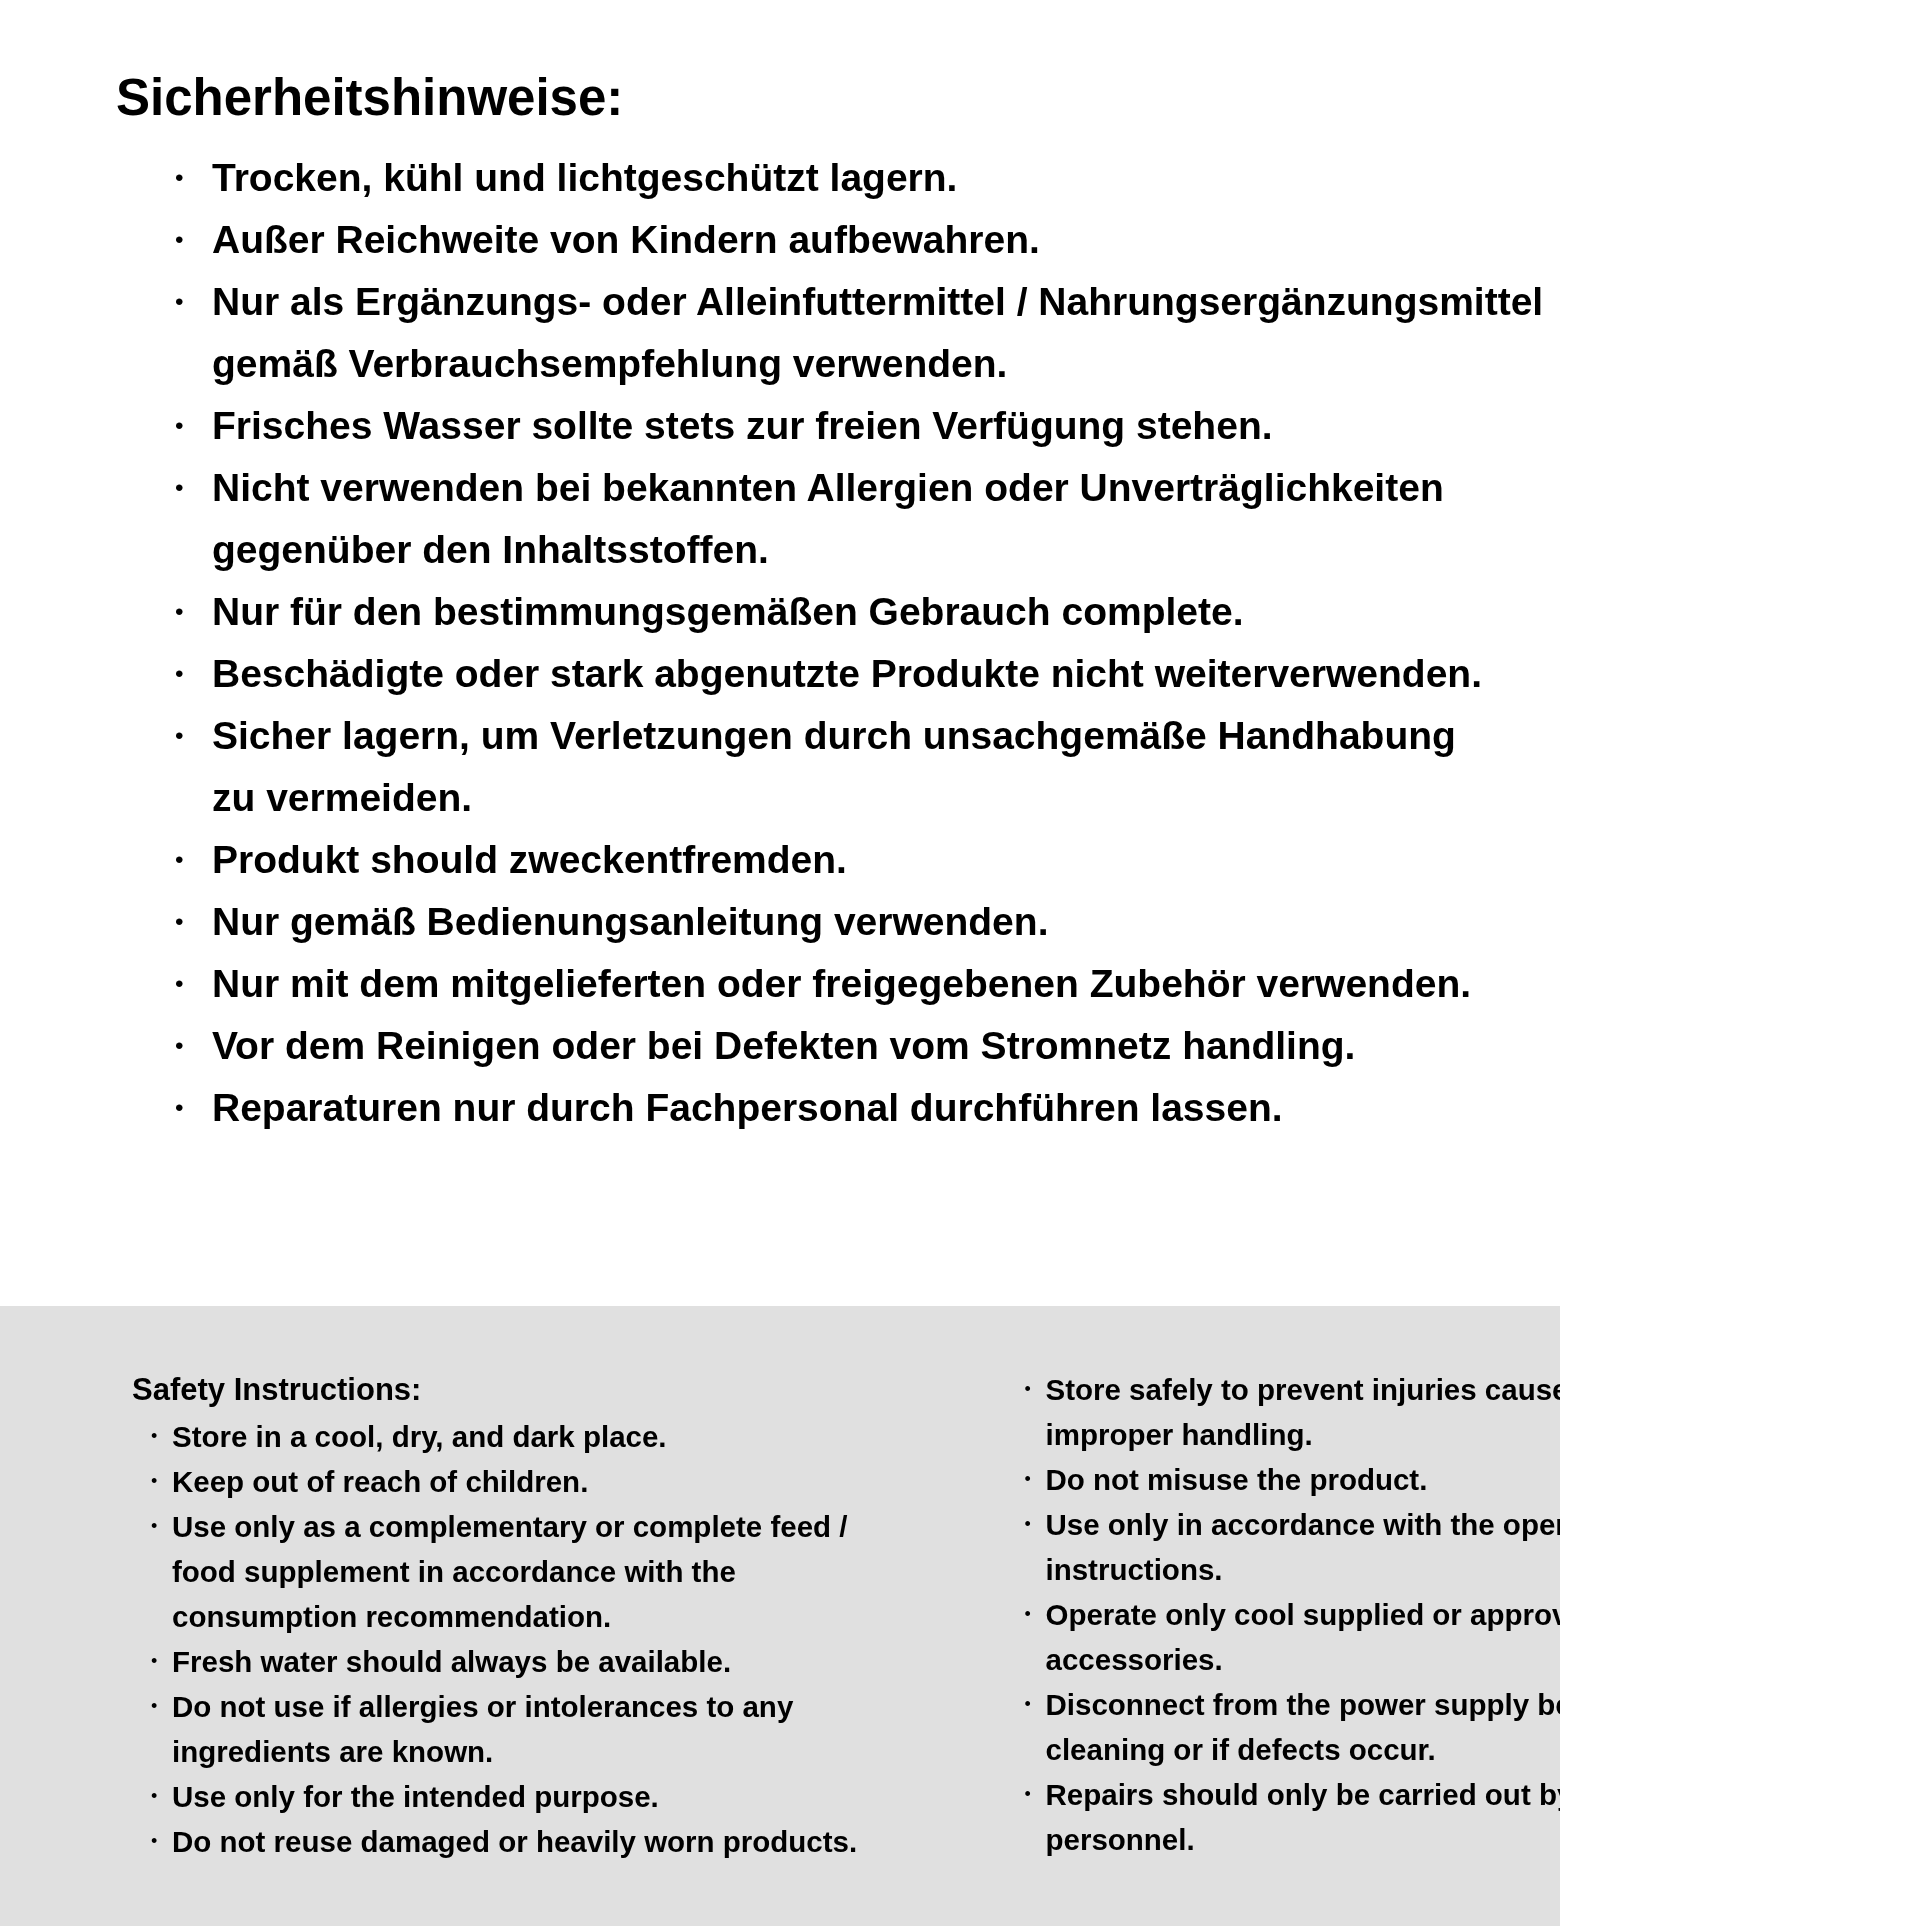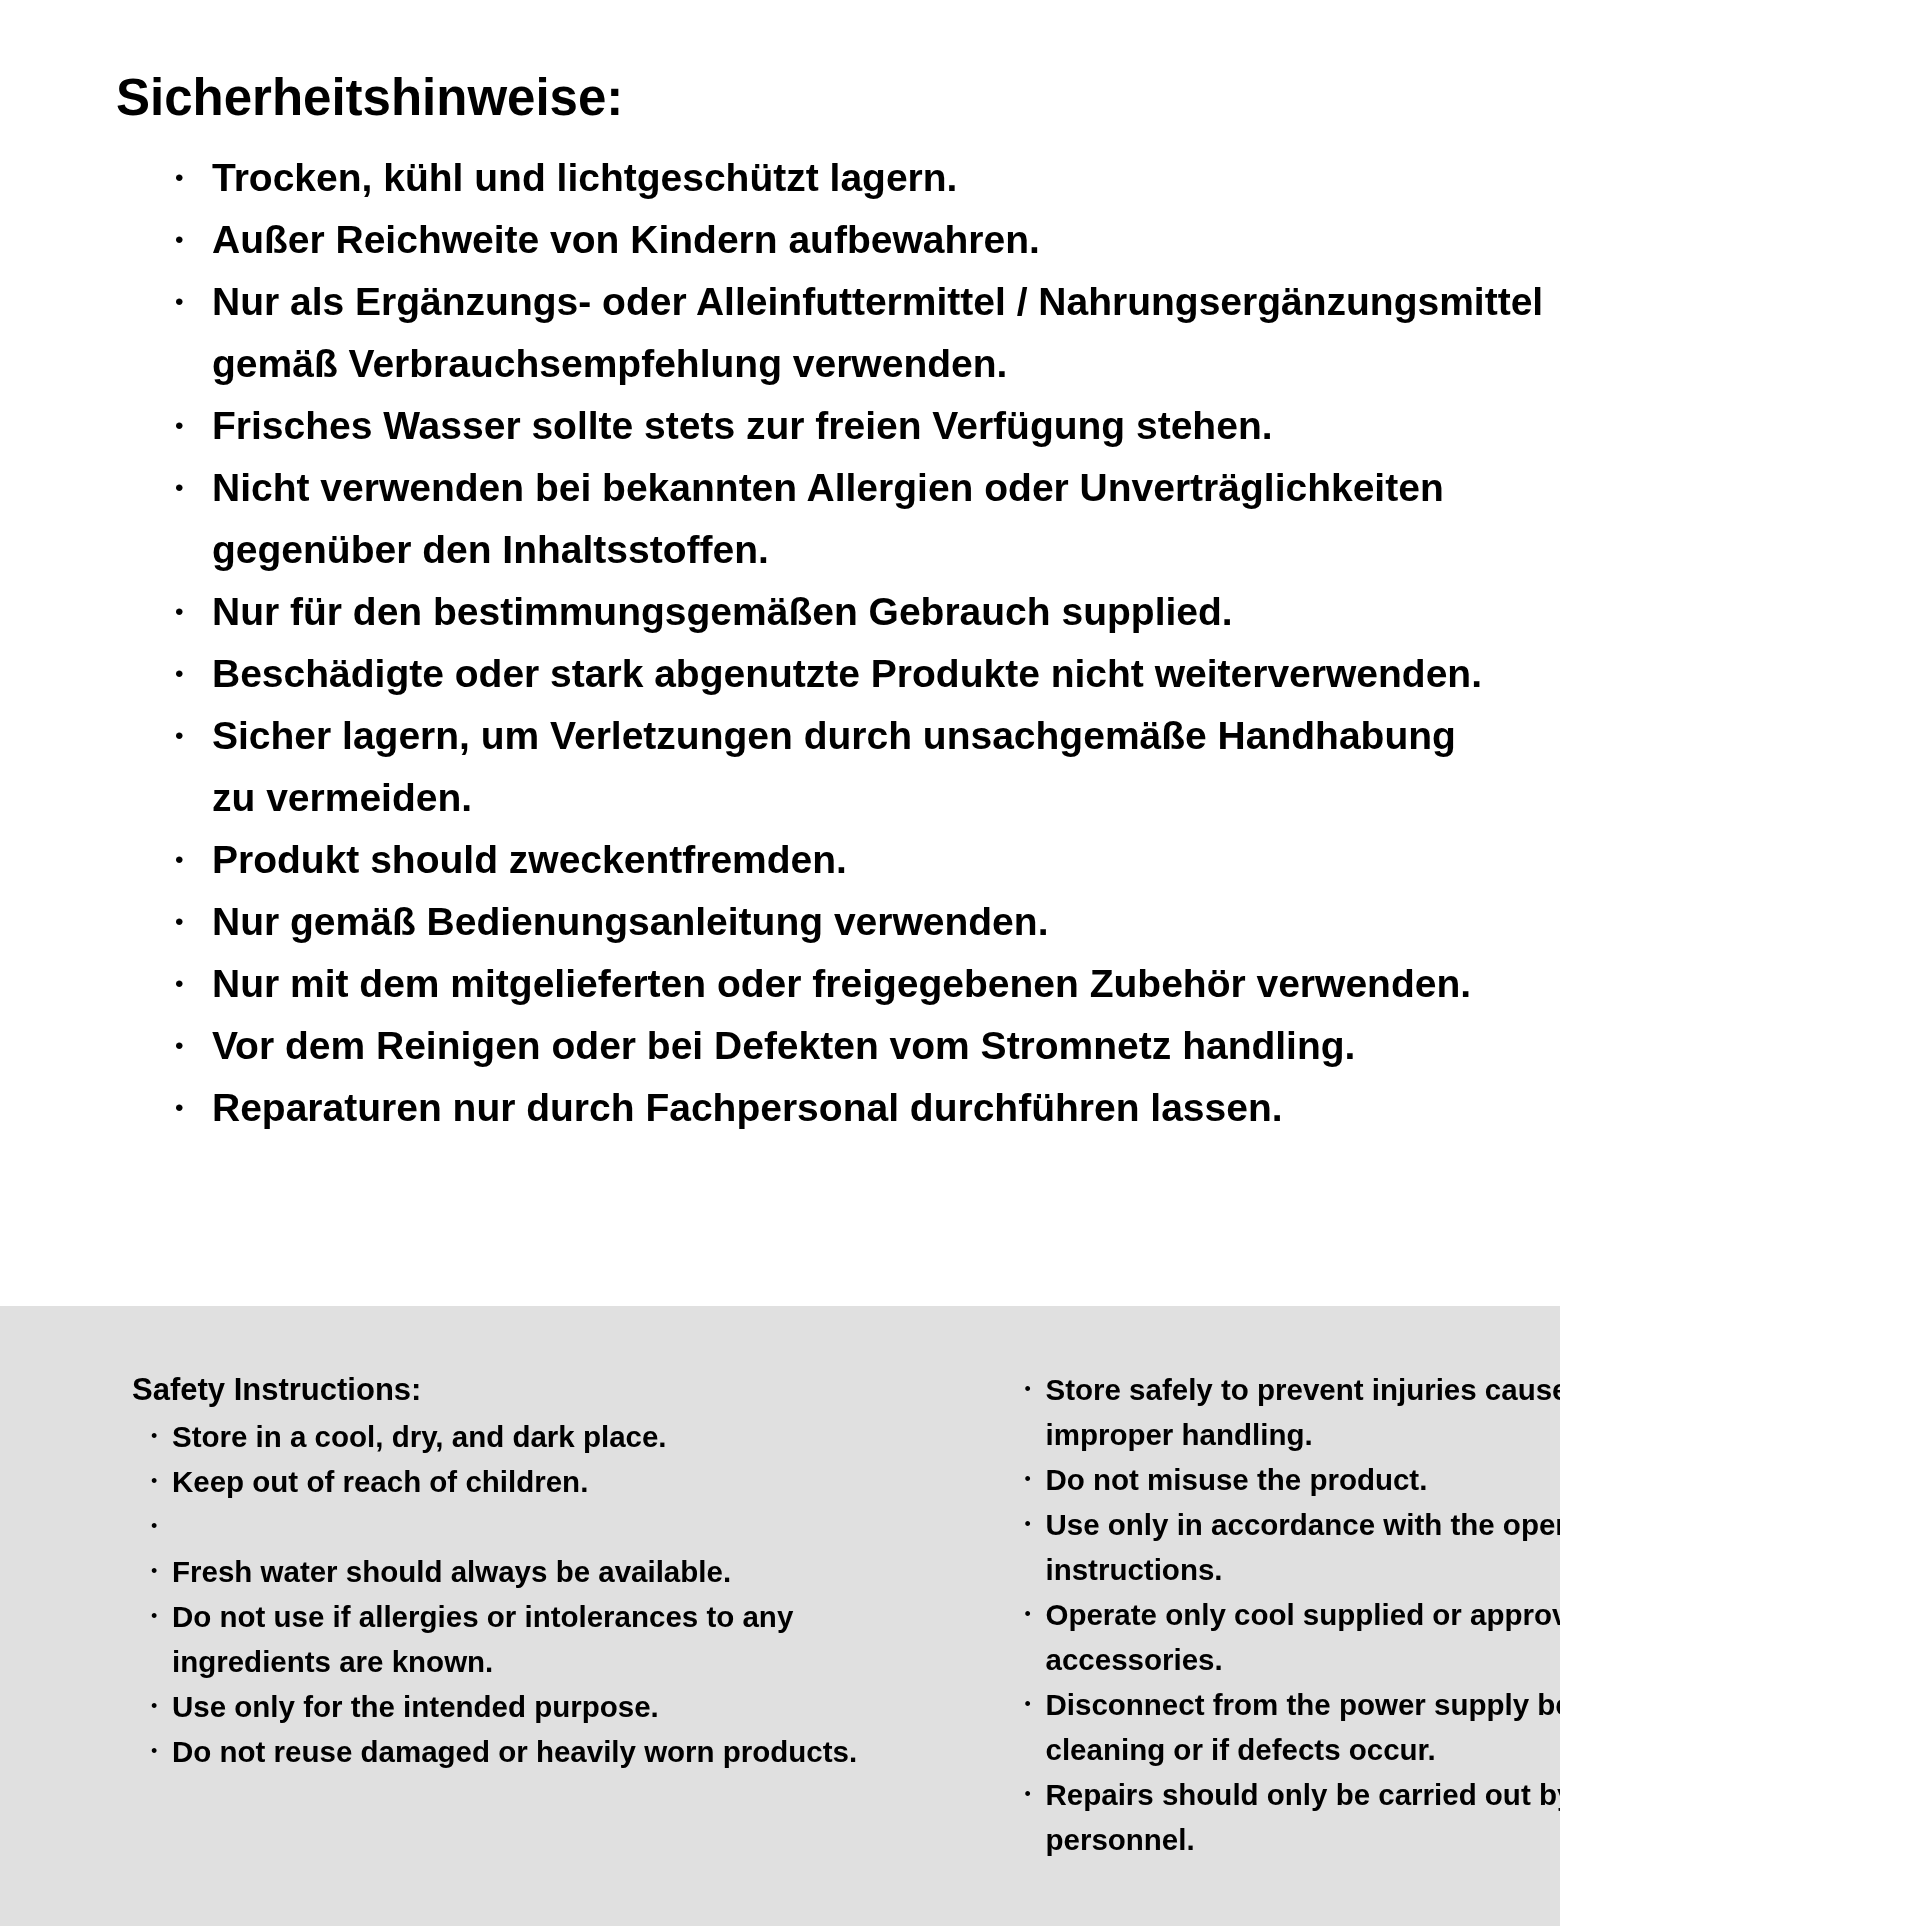--- a/index.html
+++ b/index.html
@@ -118,21 +118,21 @@
           <span class="marker" data-name="bullet-icon">•</span>
           <span class="txt" data-name="list-item-text">Frisches Wasser sollte stets zur freien Verfügung stehen.</span>
         </li>
         <li data-name="list-item">
           <span class="marker" data-name="bullet-icon">•</span>
           <span class="txt" data-name="list-item-text">Nicht verwenden bei bekannten Allergien oder Unverträglichkeiten
 gegenüber den Inhaltsstoffen.</span>
         </li>
         <li data-name="list-item">
           <span class="marker" data-name="bullet-icon">•</span>
-          <span class="txt" data-name="list-item-text">Nur für den bestimmungsgemäßen Gebrauch supplied.</span>
+          <span class="txt" data-name="list-item-text">Nur für den bestimmungsgemäßen Gebrauch complete.</span>
         </li>
         <li data-name="list-item">
           <span class="marker" data-name="bullet-icon">•</span>
           <span class="txt" data-name="list-item-text">Beschädigte oder stark abgenutzte Produkte nicht weiterverwenden.</span>
         </li>
         <li data-name="list-item">
           <span class="marker" data-name="bullet-icon">•</span>
           <span class="txt" data-name="list-item-text">Sicher lagern, um Verletzungen durch unsachgemäße Handhabung
 zu vermeiden.</span>
         </li>
@@ -166,20 +166,23 @@
           <li data-name="list-item">
             <span class="marker" data-name="bullet-icon">•</span>
             <span class="txt" data-name="list-item-text">Store in a cool, dry, and dark place.</span>
           </li>
           <li data-name="list-item">
             <span class="marker" data-name="bullet-icon">•</span>
             <span class="txt" data-name="list-item-text">Keep out of reach of children.</span>
           </li>
           <li data-name="list-item">
             <span class="marker" data-name="bullet-icon">•</span>
+            <span class="txt" data-name="list-item-text">Use only as a complementary or complete feed /
+food supplement in accordance with the
+consumption recommendation.</span>
           </li>
           <li data-name="list-item">
             <span class="marker" data-name="bullet-icon">•</span>
             <span class="txt" data-name="list-item-text">Fresh water should always be available.</span>
           </li>
           <li data-name="list-item">
             <span class="marker" data-name="bullet-icon">•</span>
             <span class="txt" data-name="list-item-text">Do not use if allergies or intolerances to any
 ingredients are known.</span>
           </li>

